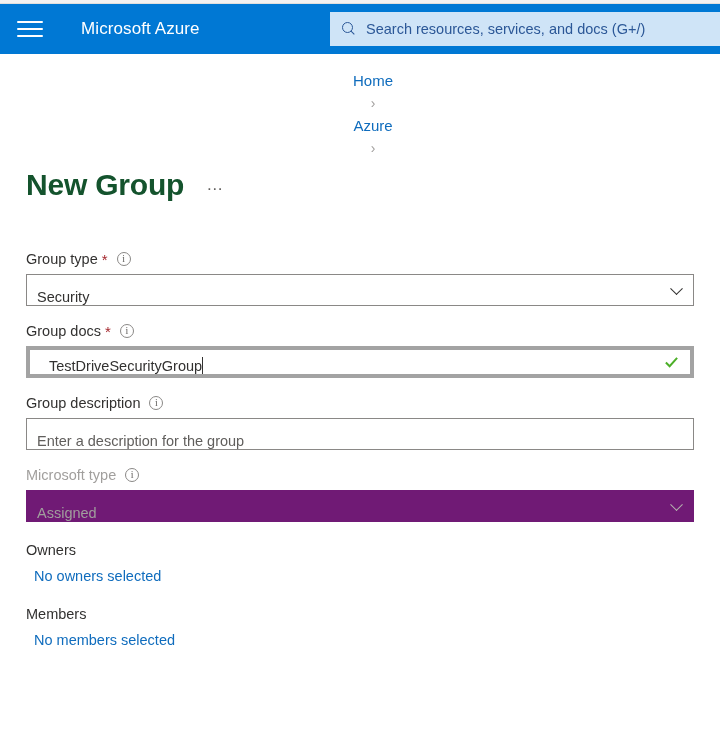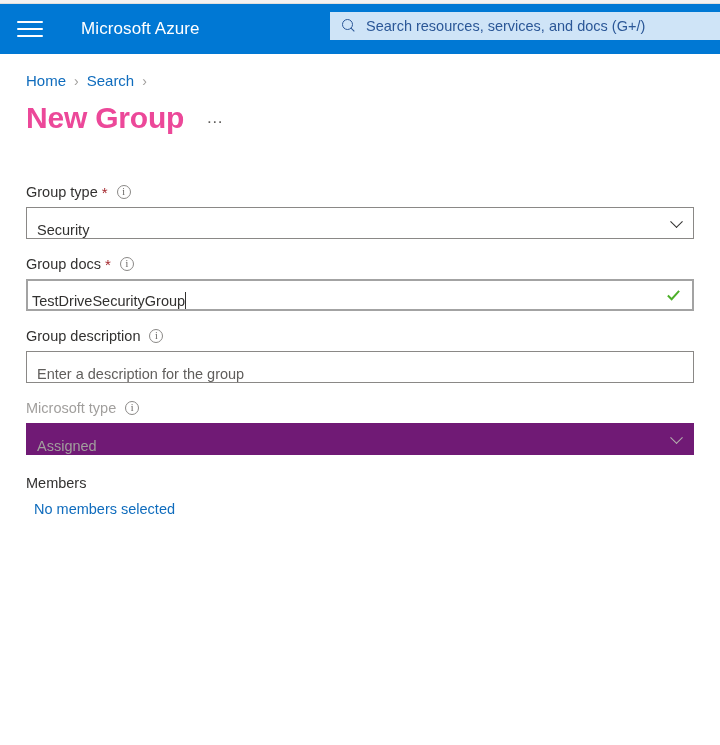--- a/index.html
+++ b/index.html
@@ -58,21 +58,21 @@
     font-weight: normal;
     margin-left: 28px;
     letter-spacing: 0.1px;
     white-space: nowrap;
   }
   .searchbox {
     position: absolute;
     left: 330px;
     right: 0;
     top: 8px;
-    height: 28px;
+    height: 34px;
     background: #cfe4f7;
     display: flex;
     align-items: center;
     padding-left: 11px;
     cursor: text;
   }
   .search-icon {
     width: 16px;
     height: 16px;
     flex: 0 0 16px;
@@ -110,41 +110,42 @@
     padding: 0 0 0 0;
     position: relative;
   }
 
   .breadcrumb {
     display: flex;
     align-items: center;
     margin: 18px 0 0 26px;
     font-size: 15px;
     gap: 6px;
+    flex-direction: column;
   }
   .crumb-link {
     color: #0f6cbd;
     cursor: pointer;
     white-space: nowrap;
   }
   .crumb-sep {
     color: #a19f9d;
     font-size: 14px;
     padding: 0 2px;
   }
 
   .page-title-row {
     display: flex;
     align-items: center;
     margin: 12px 0 0 26px;
   }
   .page-title {
     font-size: 30px;
     font-weight: bold;
-    color: #ec4899;
+    color: #14532d;
     line-height: 1.1;
     letter-spacing: -0.2px;
   }
   .title-ellipsis {
     margin-left: 22px;
     color: #605e5c;
     font-size: 17px;
     letter-spacing: 1.2px;
     cursor: pointer;
     align-self: flex-end;
@@ -199,22 +200,22 @@
     border: 1px solid #8a8886;
     background: #ffffff;
     display: flex;
     align-items: flex-end;
     padding: 0 10px;
     font-size: 14.5px;
     color: #323130;
     cursor: pointer;
   }
   .control.focused {
-    border: 2px solid #a3a3a3;
-    padding: 0 4px;
+    border: 4px solid #a3a3a3;
+    padding: 0 19px;
     cursor: text;
   }
   .control.disabled {
     background: #701a75;
     border: 1px solid transparent;
     color: #a19f9d;
     cursor: default;
   }
   .control .value { white-space: nowrap; }
   .control .placeholder { color: #605e5c; white-space: nowrap; }
@@ -285,21 +286,21 @@
     <div class="search-icon"></div>
     <div class="search-placeholder">Search resources, services, and docs (G+/)</div>
   </div>
 </div>
 
 <div class="content">
 
   <div class="breadcrumb">
     <span class="crumb-link">Home</span>
     <span class="crumb-sep">›</span>
-    <span class="crumb-link">Search</span>
+    <span class="crumb-link">Azure</span>
     <span class="crumb-sep">›</span>
   </div>
 
   <div class="page-title-row">
     <div class="page-title">New Group</div>
     <div class="title-ellipsis">…</div>
   </div>
 
   <div class="form">
 
@@ -360,20 +361,24 @@
           </span>
       </div>
       <div class="control disabled">
         <span class="value">Assigned</span>
         <span class="caret"></span>
       </div>
     </div>
 
     <div class="gap-md"></div>
 
+    <div class="section-block">
+      <div class="section-label">Owners</div>
+      <div class="section-link">No owners selected</div>
+    </div>
 
     <div class="section-block">
       <div class="section-label">Members</div>
       <div class="section-link">No members selected</div>
     </div>
 
   </div>
 
 </div>
 

